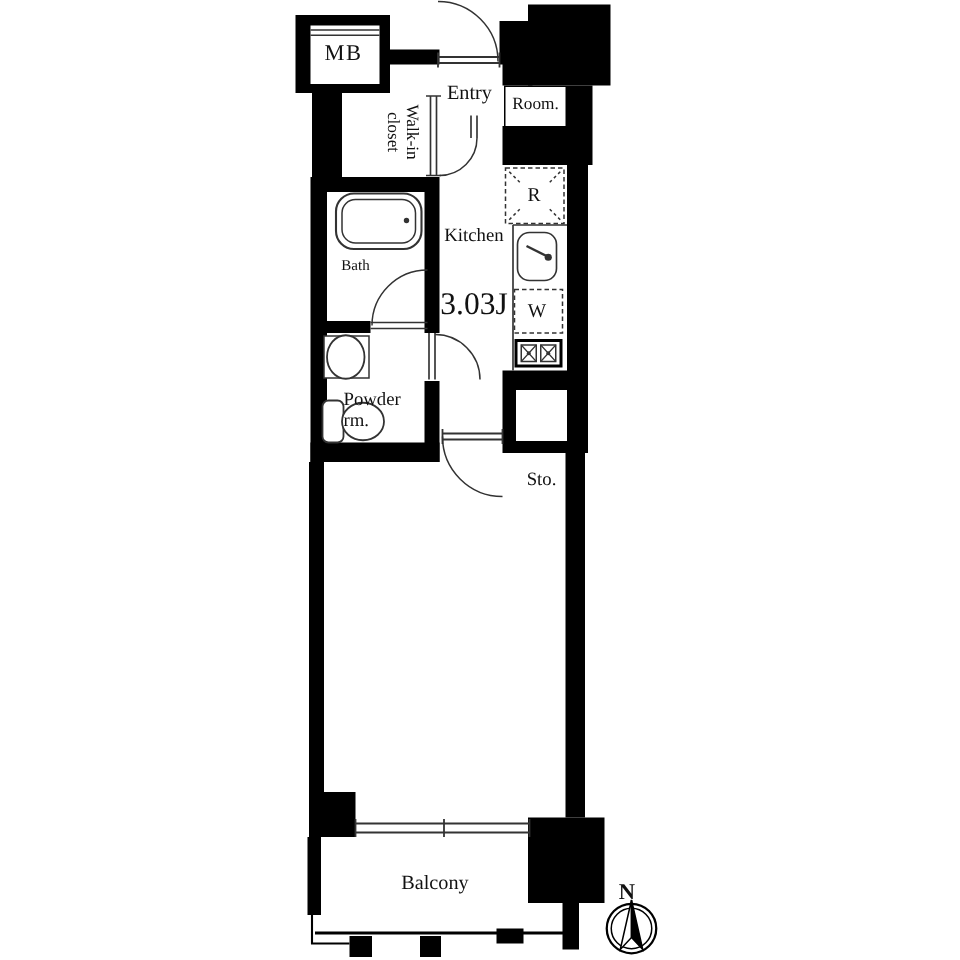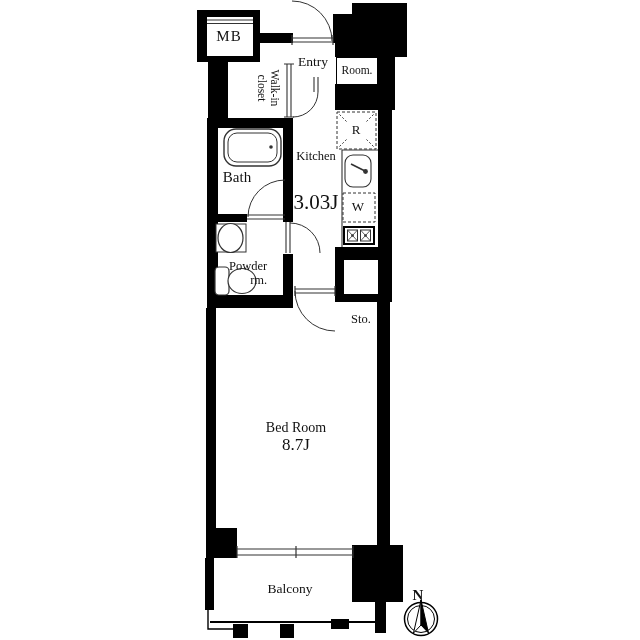--- a/index.html
+++ b/index.html
@@ -8,21 +8,21 @@
   #plan-svg{position:absolute;left:0;top:0;}
   .lbl{position:absolute;transform:translate(-50%,-50%);white-space:nowrap;text-align:center;
        color:#111;line-height:1.05;}
   .lbl-mb{font-size:15px;letter-spacing:1px;}
   .lbl-entry{font-size:13.5px;}
   .lbl-shoe{font-size:11.5px;}
   .lbl-walkin{font-size:11.5px;transform:translate(-50%,-50%) rotate(90deg);line-height:1.1;}
   .lbl-kitchen .l1{font-size:12.5px;display:block;}
   .lbl-kitchen .l2{font-size:21px;display:block;margin-top:28px;}
   .lbl-r,.lbl-w{font-size:13px;}
-  .lbl-bath{font-size:15px;}
+  .lbl-bath{font-size:10px;}
   .lbl-powder{font-size:12.5px;transform:none;text-align:left;line-height:1.12;}
   .lbl-sto{font-size:12.5px;}
   .lbl-bed .l1{font-size:14px;display:block;}
   .lbl-bed .l2{font-size:17px;display:block;}
   .lbl-balcony{font-size:13.5px;}
   .lbl-north{font-size:15px;font-weight:bold;}
 </style>
 </head>
 <body>
 
@@ -159,28 +159,24 @@
 
   <div class="lbl lbl-kitchen" style="left:316px;top:182px;">
     <span class="l1">Kitchen</span>
     <span class="l2">3.03J</span>
   </div>
 
   <div class="lbl lbl-r" style="left:356px;top:130px;">R</div>
   <div class="lbl lbl-w" style="left:358px;top:207px;">W</div>
   <div class="lbl lbl-bath" style="left:237px;top:178px;">Bath</div>
 
-  <div class="lbl lbl-powder" style="left:229px;top:259px;text-align:right;">
+  <div class="lbl lbl-powder" style="left:229px;top:259px;">
     <span>Powder</span><br>
     <span>rm.</span>
   </div>
 
   <div class="lbl lbl-sto" style="left:361px;top:276px;margin-top:44px;">Sto.</div>
 
-  <div class="lbl lbl-bed" style="left:296px;top:437px;">
-    <span class="l1">Bed Room</span>
-    <span class="l2">8.7J</span>
-  </div>
 
   <div class="lbl lbl-balcony" style="left:290px;top:589px;">Balcony</div>
   <div class="lbl lbl-north" style="left:418px;top:596px;">N</div>
 
 </div>
 
 </body></html>

